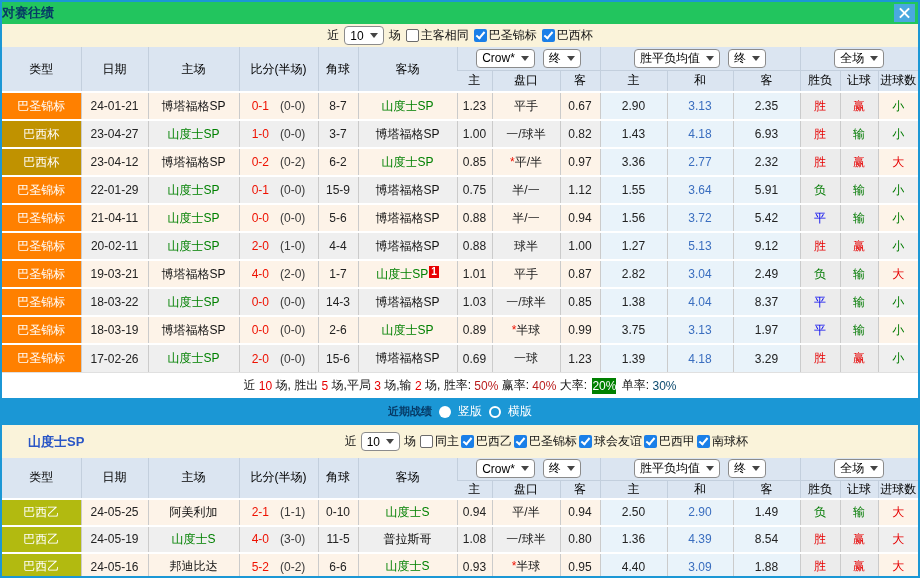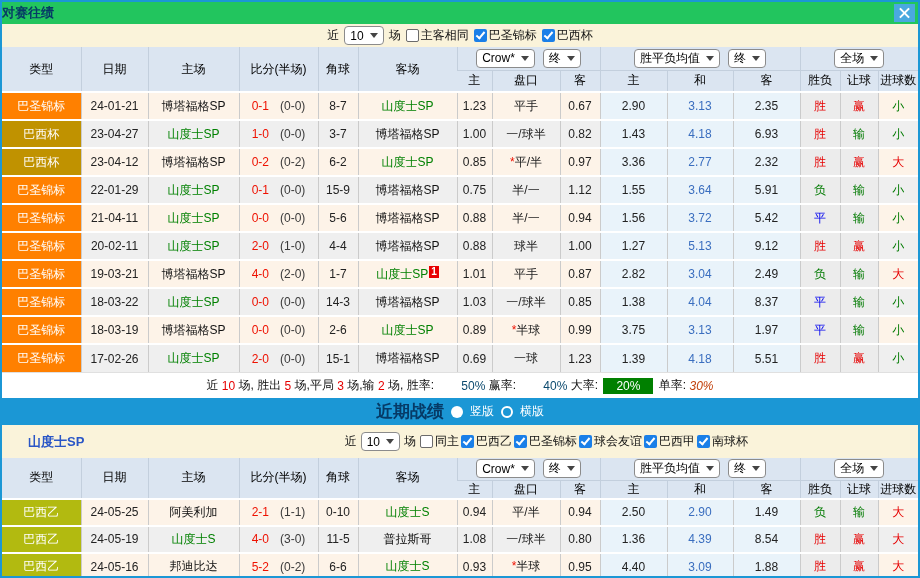--- a/index.html
+++ b/index.html
@@ -46,27 +46,27 @@
   tbody td.c-gray { background:#ececec !important; }
   .sc-main { color:#ee1100; }
   .sc-half { color:#3a3a3a;margin-left:11px; }
   .team-green { color:#008000; }
   .team-black { color:#111; }
   .star { color:#ee1100; }
   .mk { display:inline-block; background:#e80000; color:#fff; font-size:10px; line-height:12px; padding:0 2px; margin-left:1px; vertical-align:top; font-weight:bold; }
   .res-red { color:#e60000; } .res-green { color:#007a00; } .res-blue { color:#0000ee; }
   
   .summary { height:26px; background:#fff; display:flex; align-items:center; justify-content:center; font-size:12px; color:#111; border-top:1px solid #e0e0e0; }
-  .summary .sg-k { color:#111; } .summary .sg-r { color:#e60000; } .summary .sg-b { color:#0c4a6e;margin-left:24px; }
-  .summary .sg-g { color:#c2410c;font-style:italic; }
-  .summary .sg-gb { color:#fff; background:#008000; padding:1px 13px; margin:0 2px; }
+  .summary .sg-k { color:#111; } .summary .sg-r { color:#e60000; } .summary .sg-b { color:#b91c1c; }
+  .summary .sg-g { color:#0c4a6e; }
+  .summary .sg-gb { color:#fff; background:#008000; padding:1px 0; margin:0 2px; }
   .summary span { white-space:pre; }
   
   .bluebar { height:27px; background:#1b97d5; display:flex; align-items:center; justify-content:center; gap:7px; }
-  .bluebar .bartitle { color:#063a66; font-weight:bold; font-size:17px; }
+  .bluebar .bartitle { color:#063a66; font-weight:bold; font-size:11px; }
   .bluebar .rlabel { color:#fff; font-size:12px; }
   .radio { width:12px; height:12px; border-radius:50%; display:inline-block; cursor:pointer; }
   .radio.on { background:#fff; }
   .radio.off { border:2px solid #fff; background:transparent; }
 </style>
 </head>
 <body>
 
 <div class="window">
 
@@ -321,28 +321,28 @@
           <td class="c-avg">1.97</td>
           <td class="c-gray res-blue">平</td>
           <td class="c-gray res-green">输</td>
           <td class="res-green">小</td>
         </tr>
         <tr>
           <td class="c-type" style="background: rgb(255, 128, 0);">巴圣锦标</td>
           <td>17-02-26</td>
           <td class="team-green">山度士SP</td>
           <td><span class="sc-main">2-0</span><span class="sc-half">(0-0)</span></td>
-          <td>15-1</td>
+          <td>15-6</td>
           <td class="team-black">博塔福格SP</td>
           <td>0.69</td>
           <td>一球</td>
           <td>1.23</td>
           <td class="c-avg">1.39</td>
           <td class="c-avgmid">4.18</td>
-          <td class="c-avg">5.51</td>
+          <td class="c-avg">3.29</td>
           <td class="c-gray res-red">胜</td>
           <td class="c-gray res-red">赢</td>
           <td class="res-green">小</td>
         </tr>
       </tbody>
   </table>
 
   <div class="summary" id="summary">
       <span class="sg-k">近 </span>
       <span class="sg-r">10</span>

